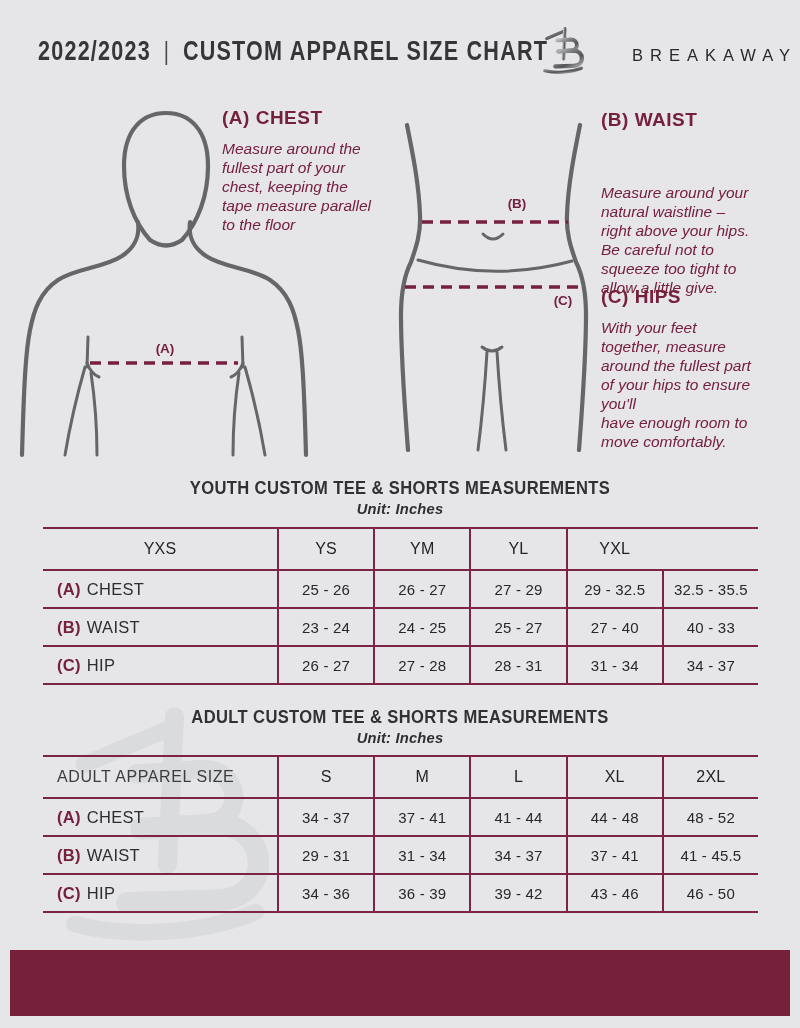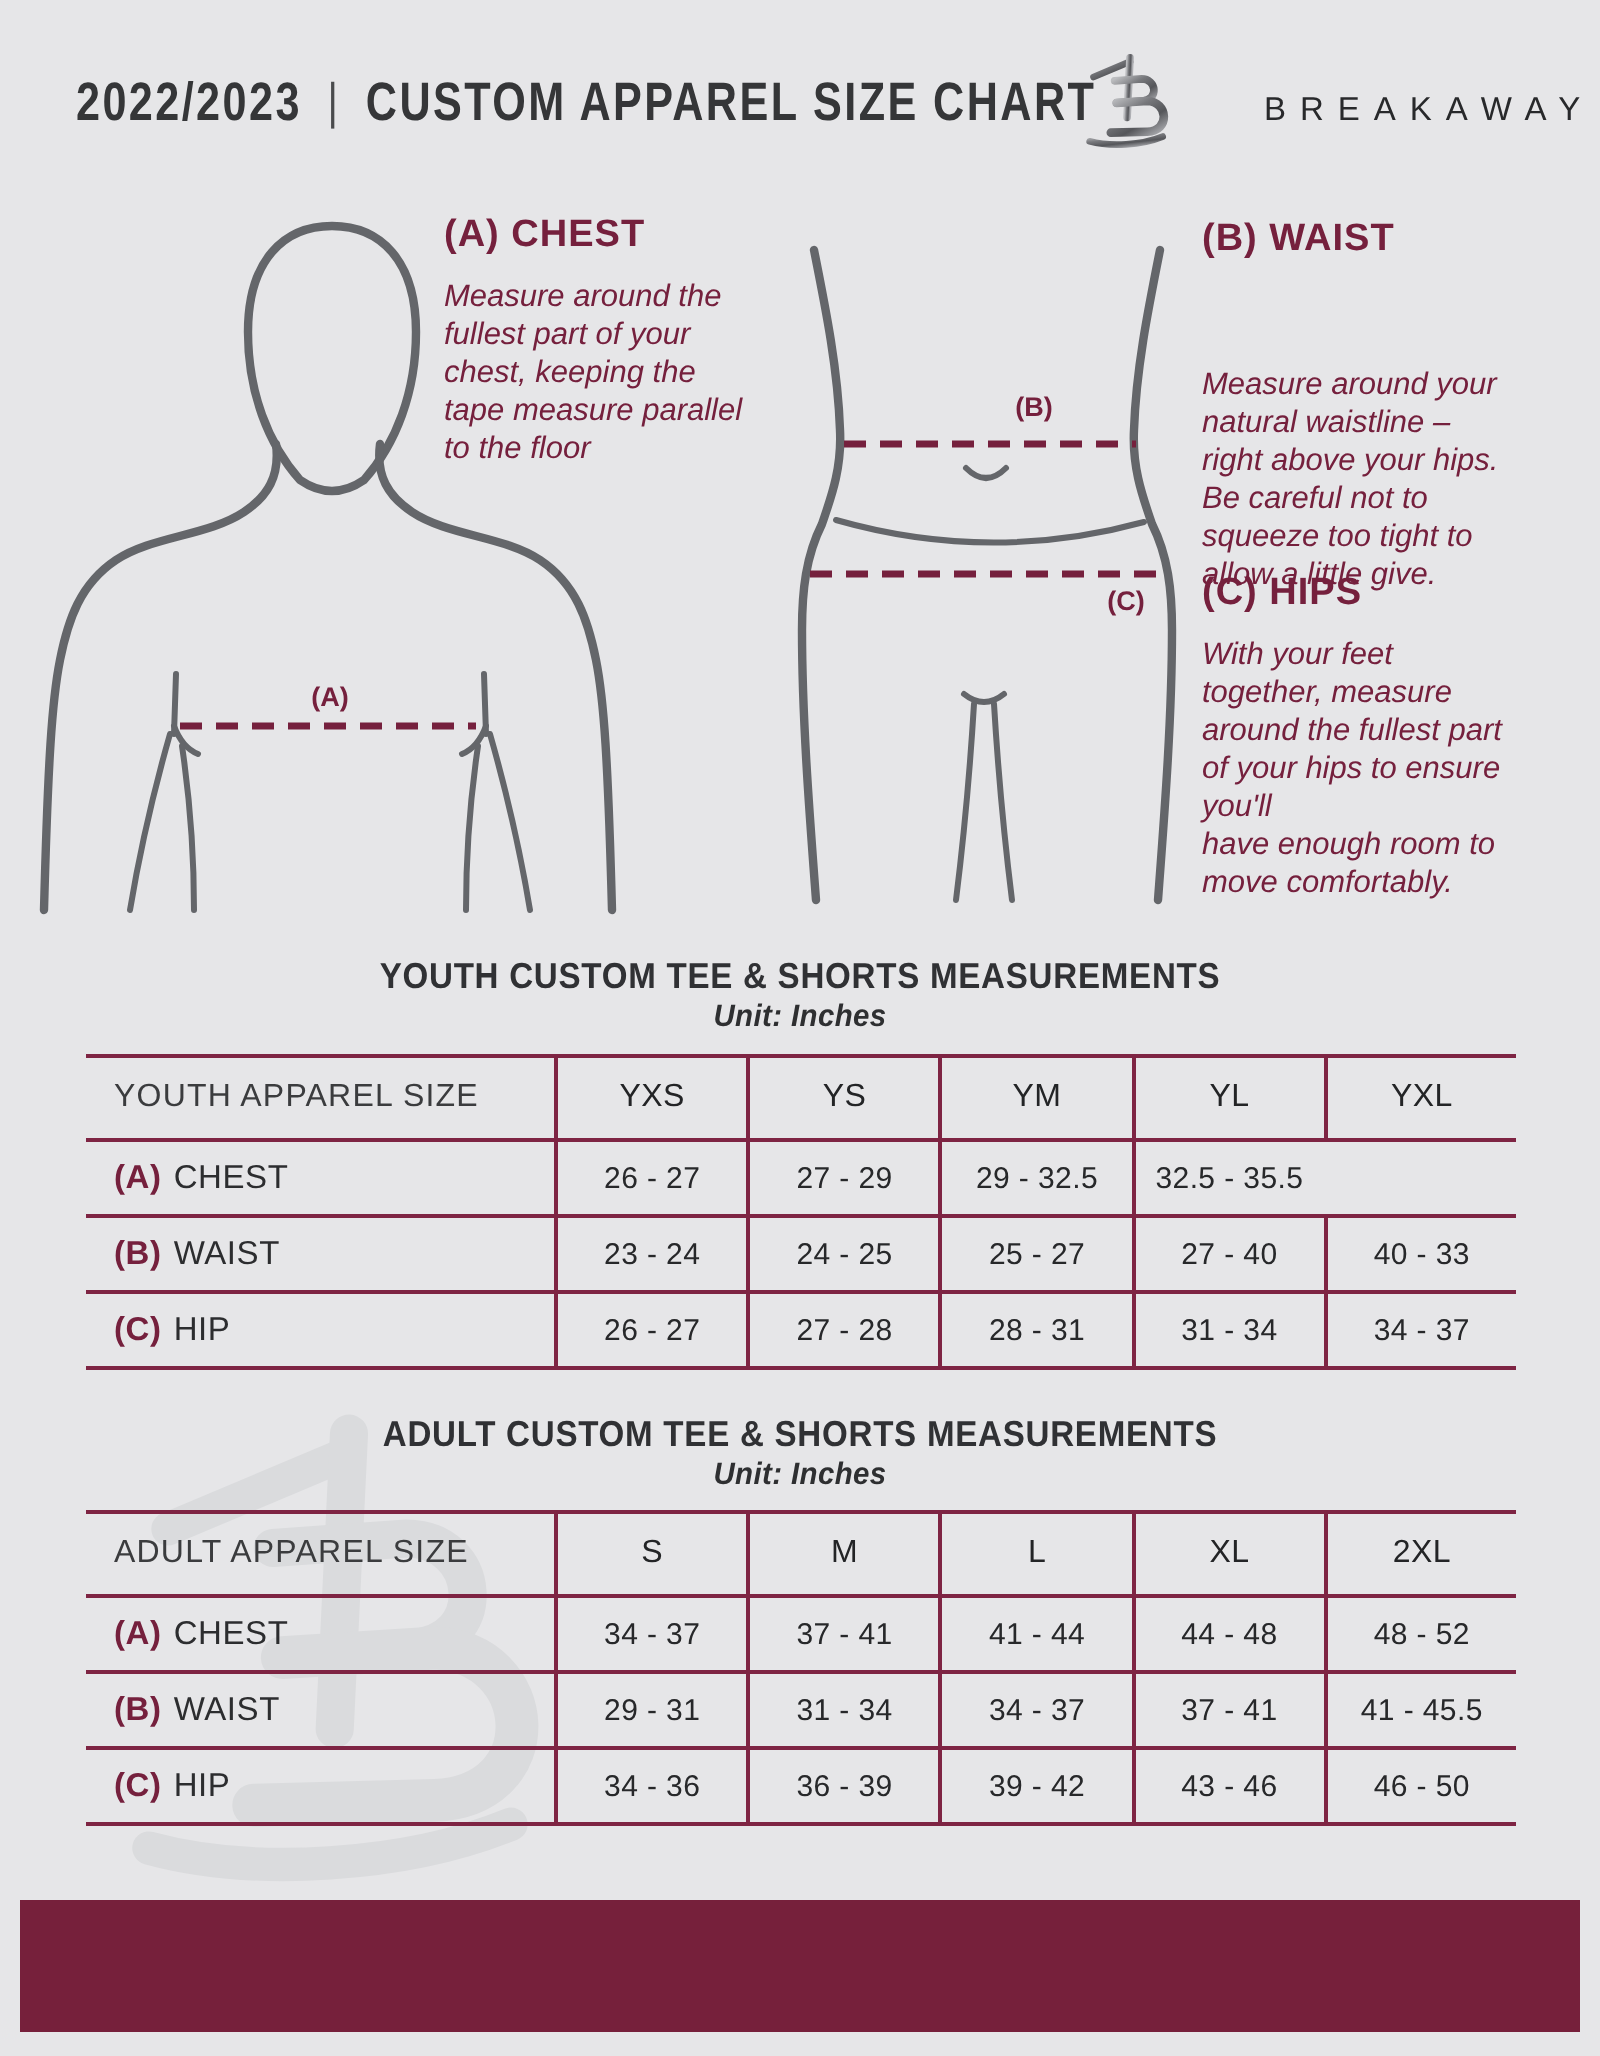--- a/index.html
+++ b/index.html
@@ -190,32 +190,32 @@
 of your hips to ensure
 you'll
 have enough room to
 move comfortably.</div>
 
   <div class="abs tbl-title z1" style="top:478px;">YOUTH CUSTOM TEE &amp; SHORTS MEASUREMENTS</div>
   <div class="abs tbl-unit z1" style="top:500px;">Unit: Inches</div>
 
   <div class="abs mtable" style="top:527px;">
     <div class="trow thead">
-      <div class="tcell lbl size-header">YOUTH APPAREL SIZE</div>
       <div class="tcell col-head">YXS</div>
       <div class="tcell col-head">YS</div>
       <div class="tcell col-head">YM</div>
       <div class="tcell col-head">YL</div>
       <div class="tcell col-head">YXL</div>
     </div>
     <div class="trow">
       <div class="tcell lbl row-lbl">
         <span class="pref">(A)</span>
         <span>CHEST</span>
       </div>
+      <div class="tcell">25 - 26</div>
       <div class="tcell">26 - 27</div>
       <div class="tcell">27 - 29</div>
       <div class="tcell">29 - 32.5</div>
       <div class="tcell">32.5 - 35.5</div>
     </div>
     <div class="trow">
       <div class="tcell lbl row-lbl">
         <span class="pref">(B)</span>
         <span>WAIST</span>
       </div>

